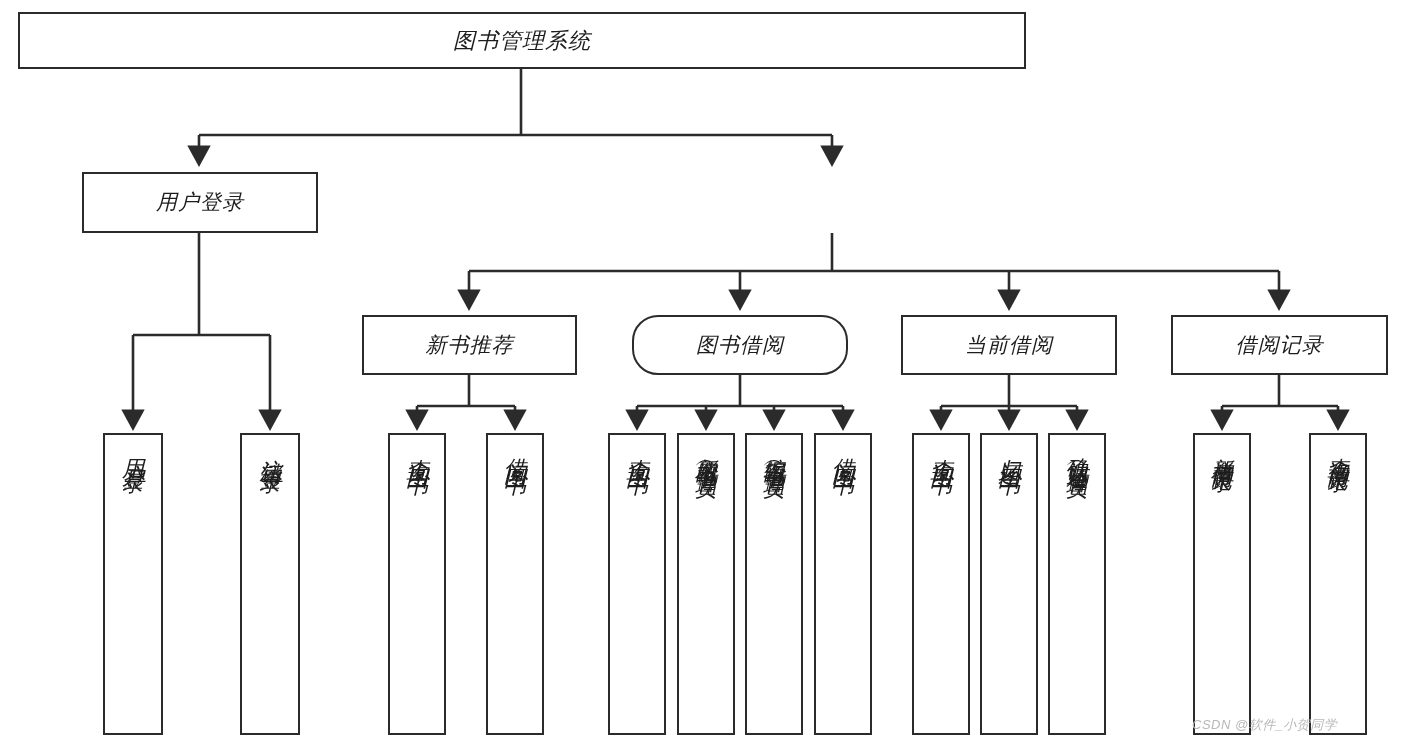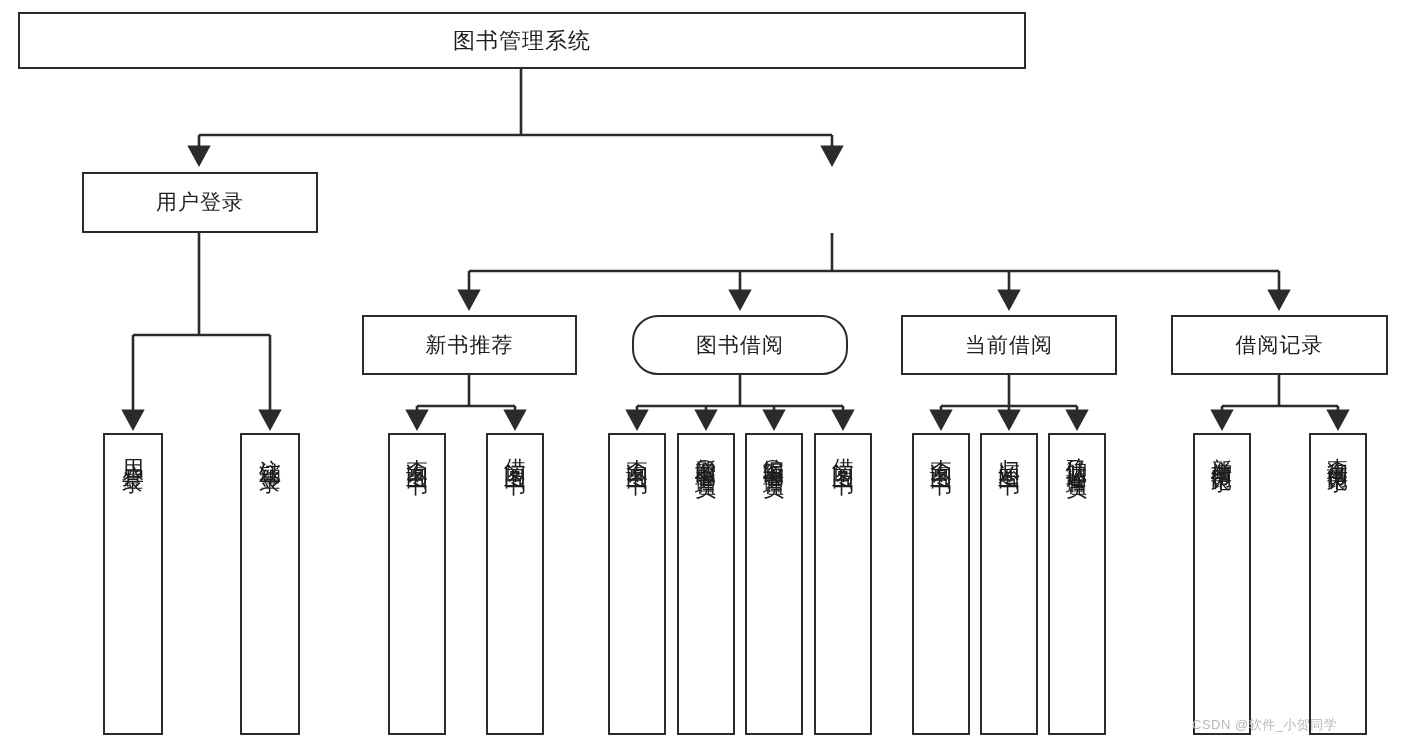--- a/index.html
+++ b/index.html
@@ -10,20 +10,21 @@
   }
   body {
     font-family: "Liberation Sans", "DejaVu Sans", sans-serif;
   }
   #canvas {
     position: relative;
     width: 1405px;
     height: 747px;
     background: #ffffff;
     overflow: hidden;
+    font-style: italic;
   }
   svg#wires {
     position: absolute;
     left: 0;
     top: 0;
     width: 1405px;
     height: 747px;
     pointer-events: none;
   }
   .node {

